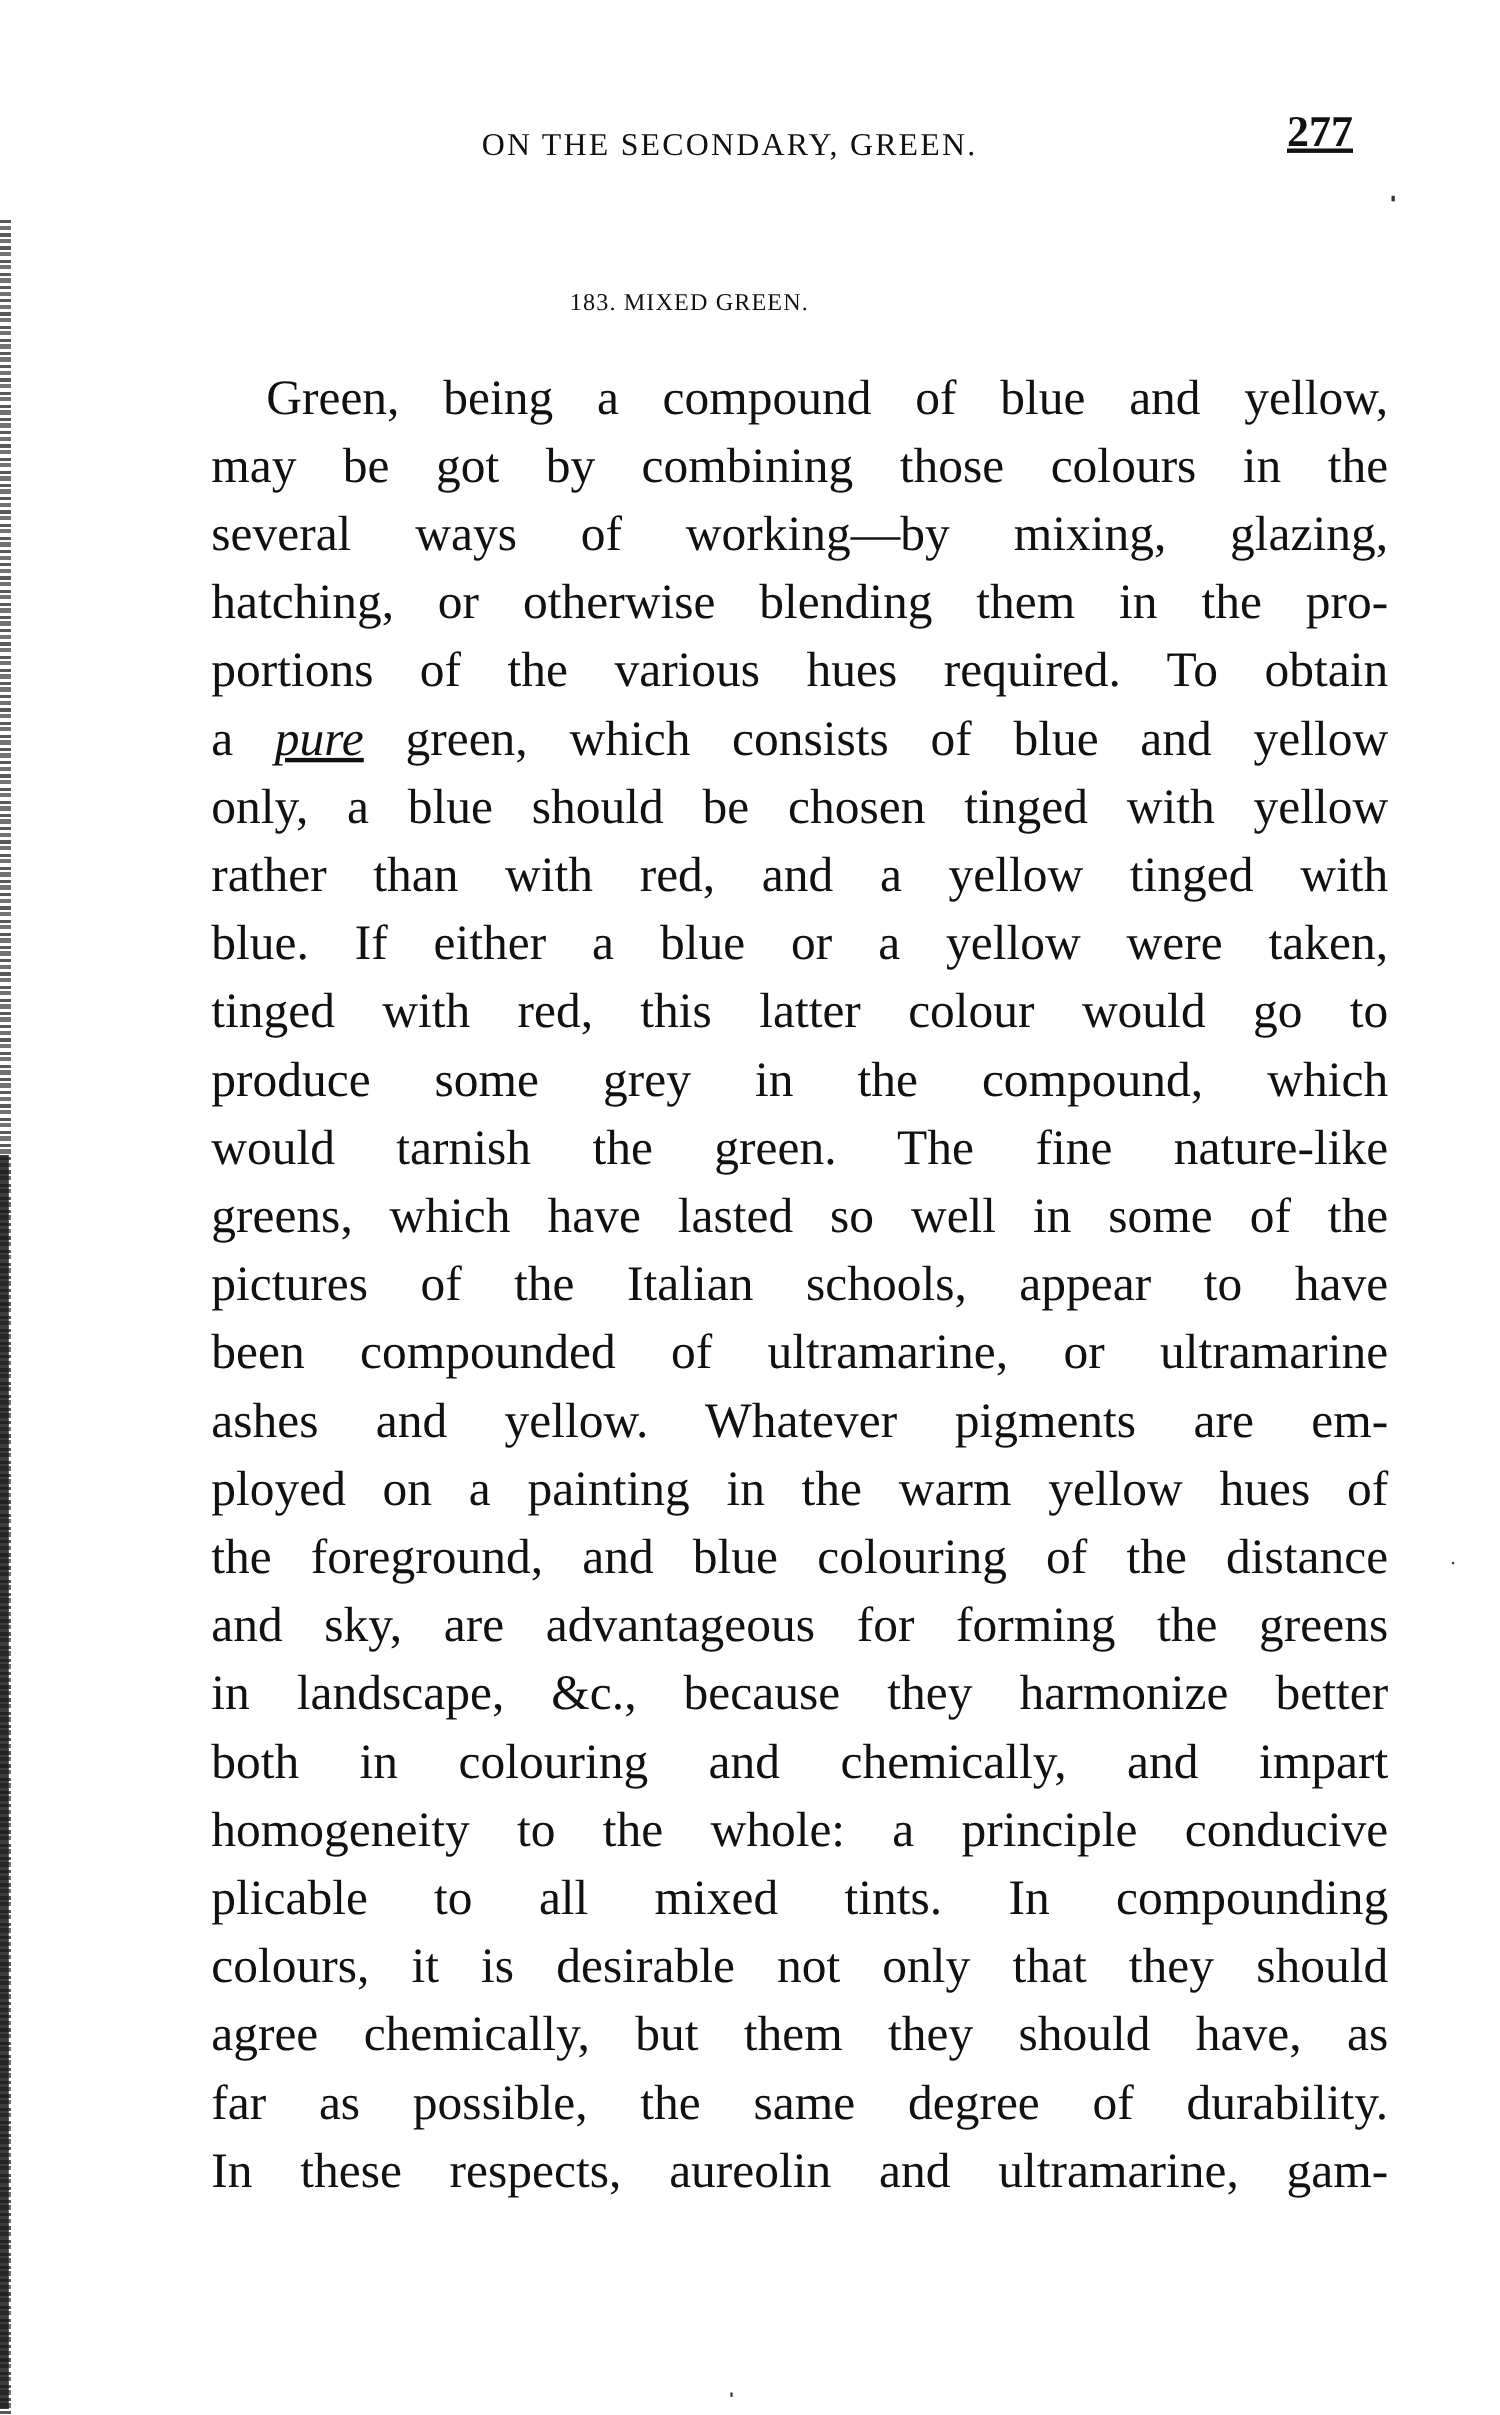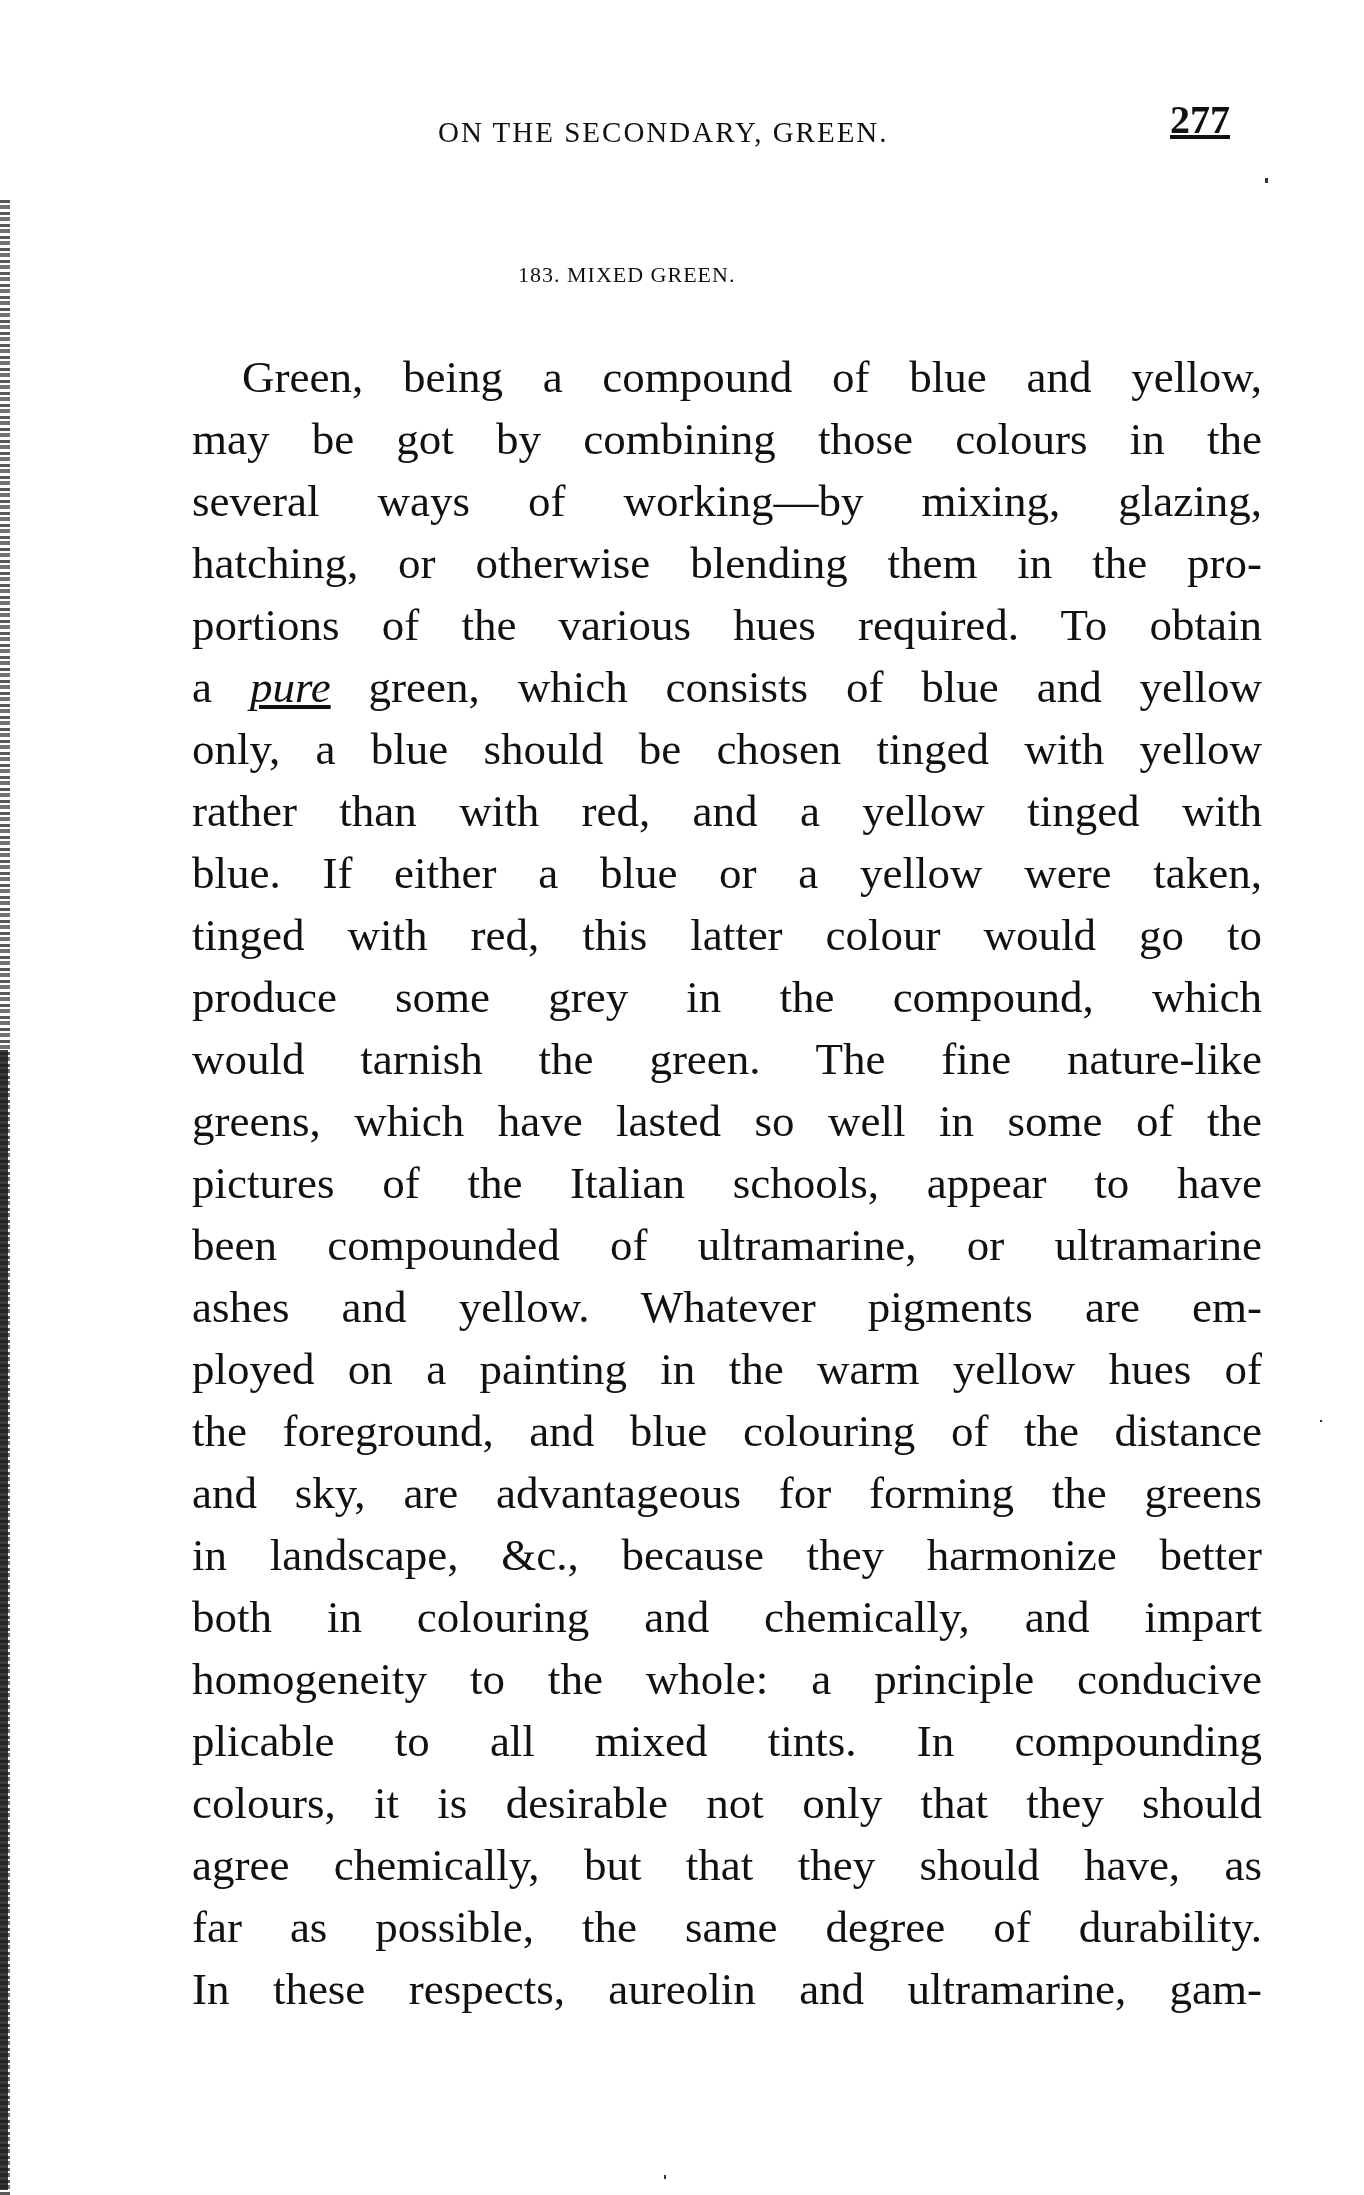--- a/index.html
+++ b/index.html
@@ -56,21 +56,20 @@
       top: 262px;
       left: 518px;
       font-size: 22px;
       letter-spacing: 1px;
     }
     .body-text {
       position: absolute;
       top: 330px;
       left: 192px;
       width: 1070px;
-      margin-top: 16px;
     }
     .line {
       display: block;
       height: 62px;
       line-height: 62px;
       font-size: 45px;
       text-align: justify;
       text-align-last: justify;
       white-space: nowrap;
       overflow: visible;
@@ -118,20 +117,20 @@
   <span class="line">been compounded of ultramarine, or ultramarine</span>
   <span class="line">ashes and yellow.  Whatever pigments are em-</span>
   <span class="line">ployed on a painting in the warm yellow hues of</span>
   <span class="line">the foreground, and blue colouring of the distance</span>
   <span class="line">and sky, are advantageous for forming the greens</span>
   <span class="line">in landscape, &amp;c., because they harmonize better</span>
   <span class="line">both in colouring and chemically, and impart</span>
   <span class="line">homogeneity to the whole: a principle conducive</span>
   <span class="line">plicable to all mixed tints.  In compounding</span>
   <span class="line">colours, it is desirable not only that they should</span>
-  <span class="line">agree chemically, but that they should have, as</span>
+  <span class="line">agree chemically, but them they should have, as</span>
   <span class="line">far as possible, the same degree of durability.</span>
   <span class="line">In these respects, aureolin and ultramarine, gam-</span>
 </div>
 
 <div class="speck" style="left:1265px; top:178px;"></div>
 <div class="speck" style="left:1320px; top:1420px; width:2px; height:2px;"></div>
 <div class="speck" style="left:664px; top:2175px; width:2px; height:4px;"></div>
 
 </body></html>

